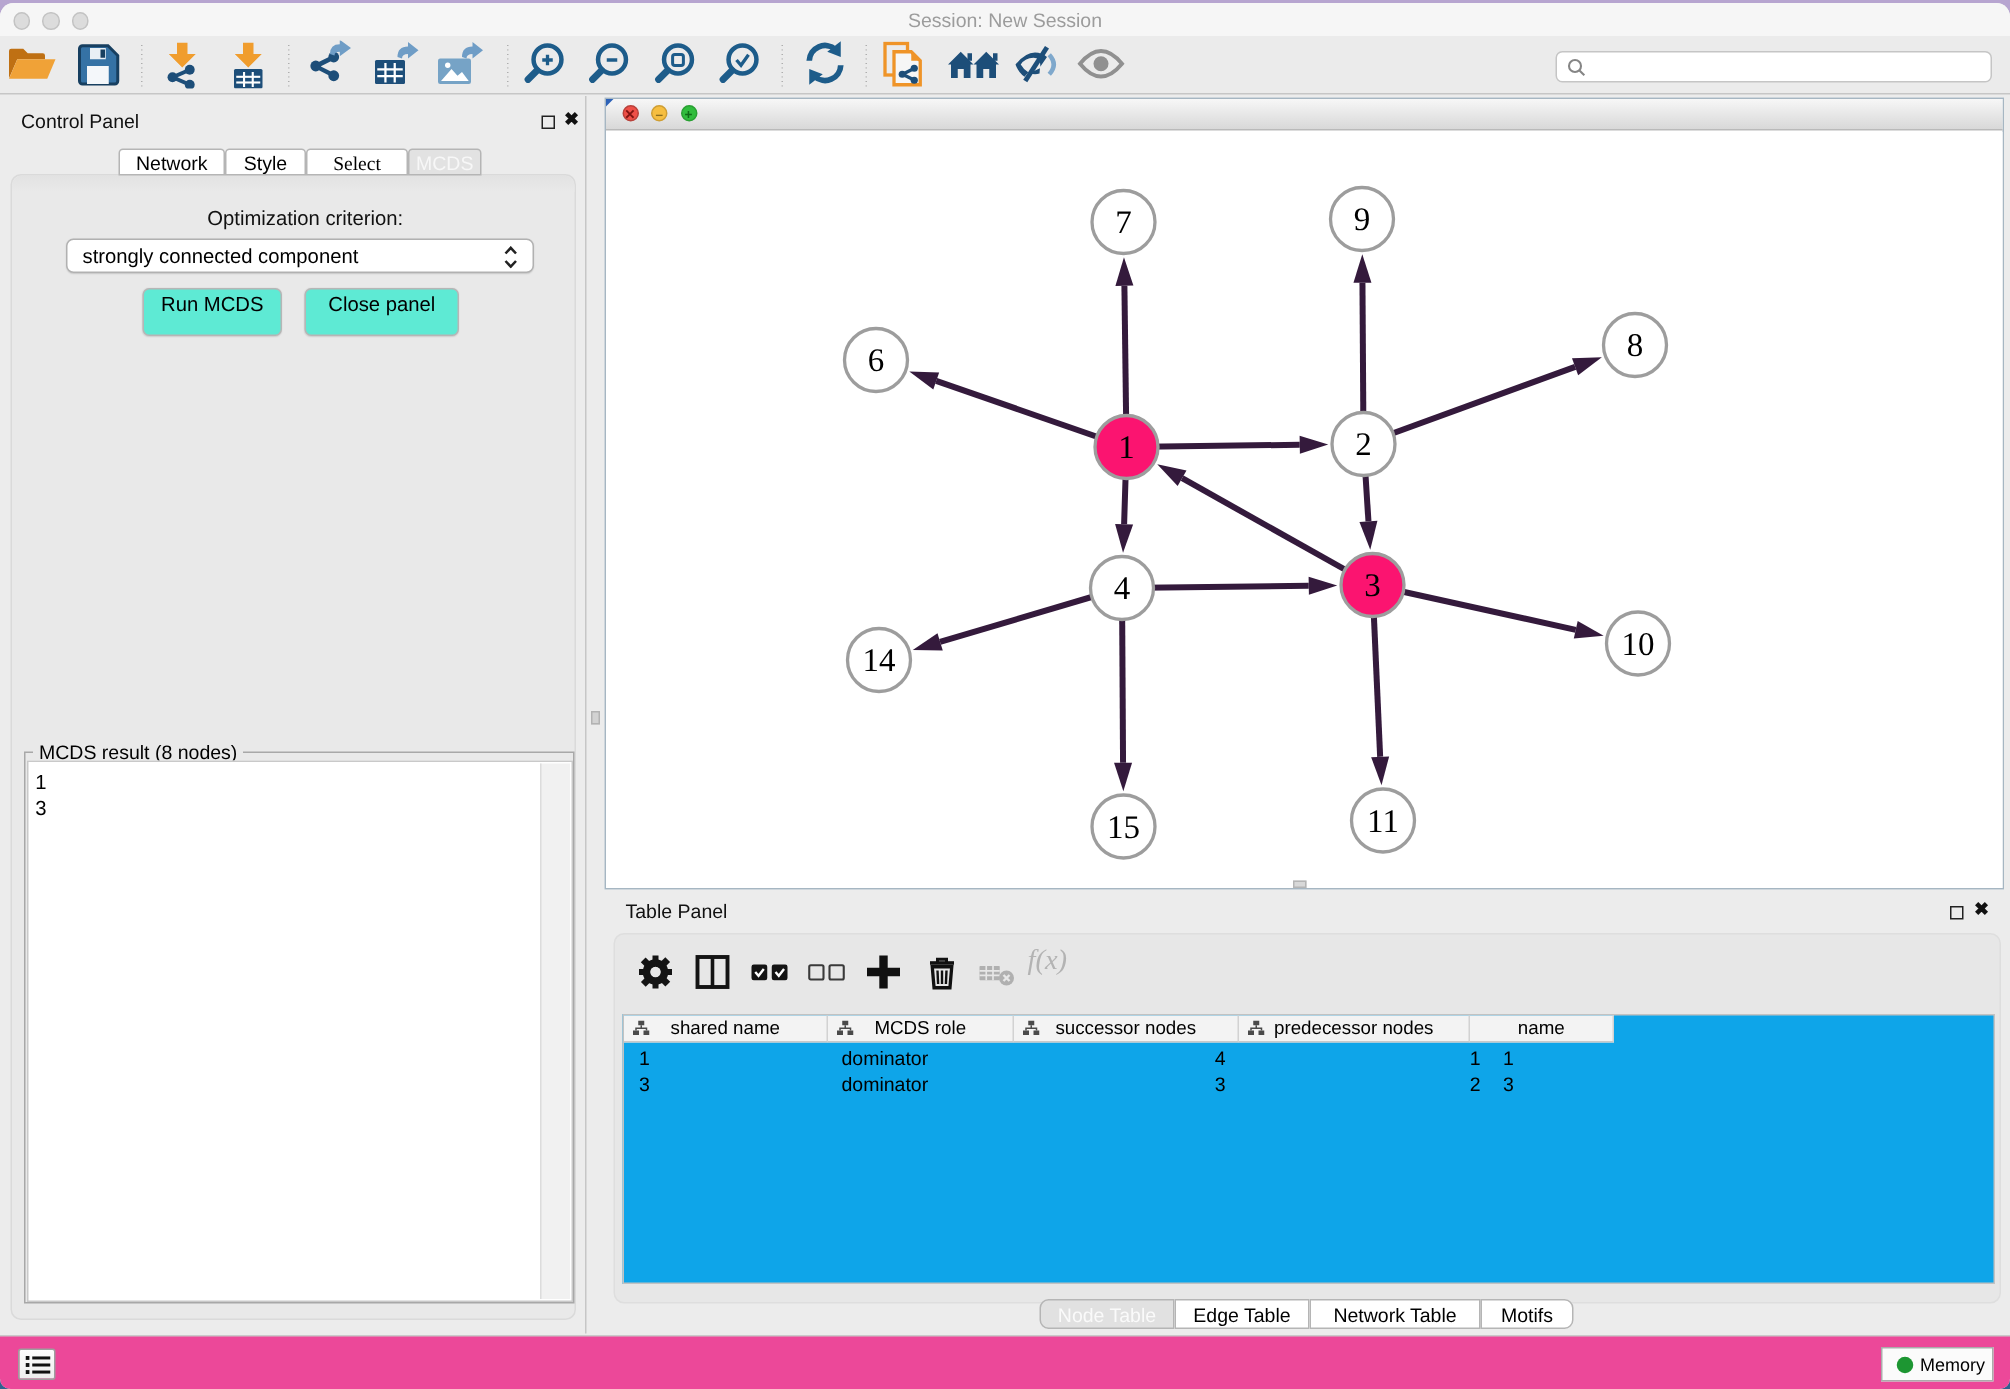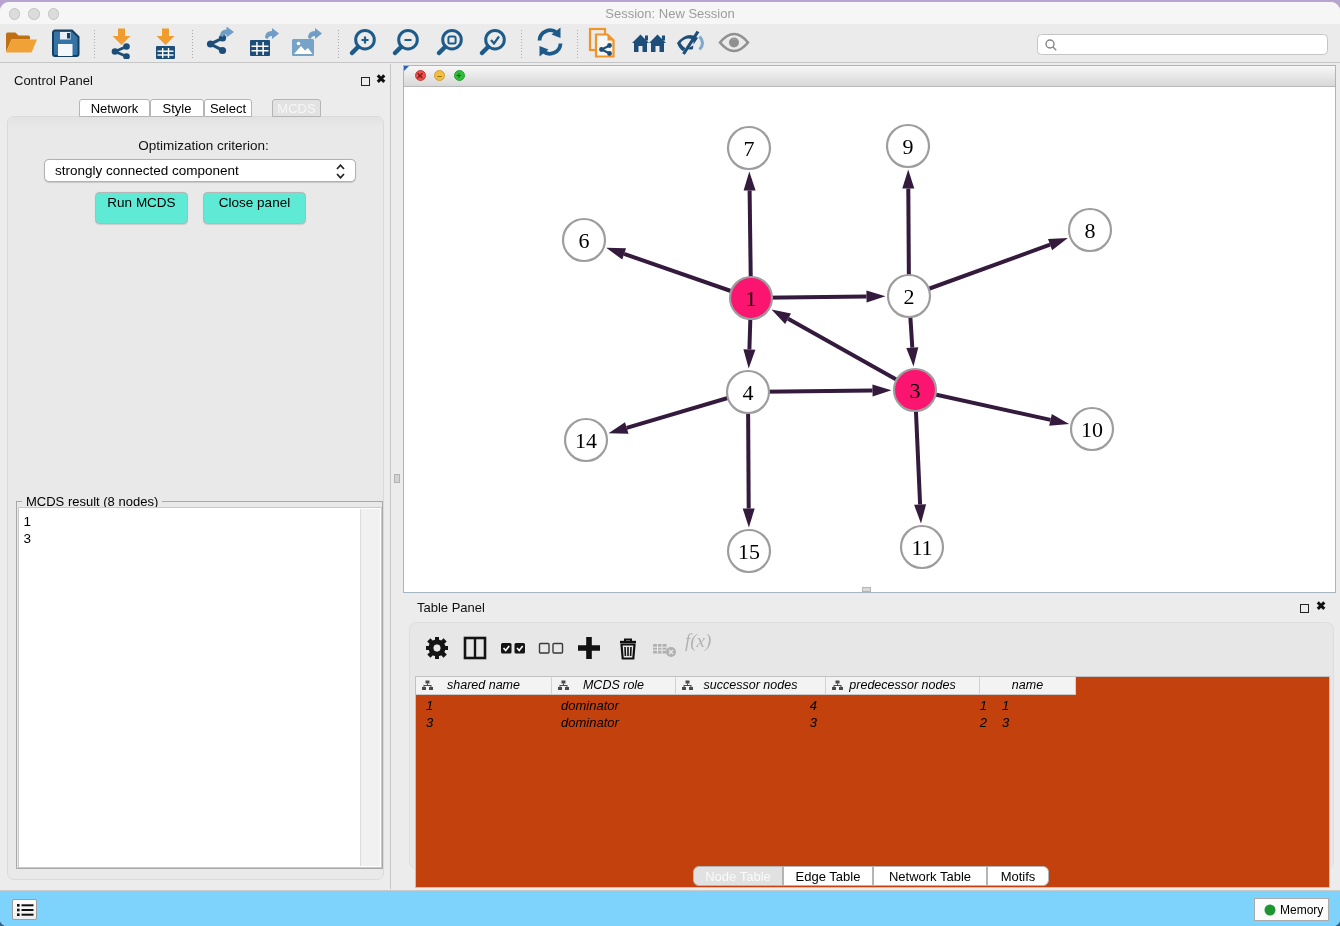--- a/index.html
+++ b/index.html
@@ -30,26 +30,26 @@
 #mcdsscroll { position:absolute; right:1px; top:1px; width:20px; bottom:1px; background:#f1f1f1; border-left:1px solid #dcdcdc; }
 .mline { position:absolute; left:5px; font-size:13.5px; color:#000; }
 #netframe { position:absolute; left:403px; top:1px; width:933px; height:528px; border:1px solid #a6b6c2; background:#fff; }
 #nettitle { position:absolute; left:0; right:0; top:0; height:21px; background:linear-gradient(#f7f7f7,#d8d8d8); border-bottom:1px solid #b9b9b9; }
 .ftl { position:absolute; top:3.5px; width:11px; height:11px; border-radius:50%; font-size:9px; font-weight:bold; text-align:center; line-height:10px; }
 #netname { position:absolute; left:0; right:0; top:3px; text-align:center; font-size:13px; color:#111; }
 #graphwrap { position:absolute; left:0; top:22px; right:0; bottom:0; background:#fff; overflow:hidden; }
 #tablepanel { position:absolute; left:392px; right:0; top:534px; bottom:0; background:#ececec; }
 #tpinner { position:absolute; left:17px; top:24px; right:6px; height:247px; background:#e7e7e7; border:1px solid #dedede; border-radius:7px; }
 .tbicon { position:absolute; top:36px; }
-#ttable { position:absolute; left:23px; top:78px; right:10px; height:212px; background:#c2410c; border:1px solid #c2c2c2;font-style:italic; }
+#ttable { position:absolute; left:23px; top:78px; right:10px; height:180px; background:#0ea5e9; border:1px solid #c2c2c2; }
 .th { position:absolute; top:0; height:18px; background:#f3f3f3; border-right:1px solid #d2d2d2; border-bottom:1px solid #c9c9c9; font-size:12.5px; color:#000; text-align:center; line-height:17px; }
 .th .hicon { position:absolute; left:6px; top:3px; }
 .td { position:absolute; font-size:13px; color:#000; height:17px; line-height:17px; }
 .btab { position:absolute; top:268px; height:20px; background:#fff; border:1px solid #b5b5b5; font-size:13px; text-align:center; line-height:19px; color:#000; }
-#statusbar { position:absolute; left:0; right:0; bottom:0; height:36px; background:#7dd3fc; border-top:1px solid #c9c9c9; }
+#statusbar { position:absolute; left:0; right:0; bottom:0; height:36px; background:#ec4899; border-top:1px solid #c9c9c9; }
 #listbtn { position:absolute; left:12px; top:8px; width:25px; height:21px; background:linear-gradient(#fdfdfd,#eee); border:1px solid #9e9e9e; border-radius:2px; }
 #membtn { position:absolute; right:11px; top:7px; width:75px; height:23px; background:#fbfbfb; border:1px solid #ababab; font-size:12.5px; color:#000; }
 .hicon { display:inline-block; vertical-align:-1px; }
 </style>
 </head>
 <body>
 <div id="win">
 <div id="titlebar">
   <div class="tl" style="left:8.5px;"></div>
   <div class="tl" style="left:28px;"></div>
@@ -186,21 +186,21 @@
 </div>
 </div>
 <div id="main">
 <div id="cpanel">
   <div class="ptitle" style="left:14px;top:9px;">Control Panel</div>
   <div class="wicon" style="left:361px;top:13px;"></div>
   <div class="xicon" style="left:376px;top:8px;">✖</div>
   <div id="tabpanel"></div>
   <div class="tab" style="left:79px;width:71px;">Network</div>
   <div class="tab" style="left:150px;width:54px;">Style</div>
-  <div class="tab" style="left:204px;width:48px;">Select</div>
+  <div class="tab" style="left:204px;width:68px;font-family:Liberation Serif, serif;">Select</div>
   <div class="tab tabsel" style="left:272px;width:49px;">MCDS</div>
   <div id="optlabel">Optimization criterion:</div>
   <div id="combo">strongly connected component
     <svg style="position:absolute;right:9px;top:4px" width="11" height="15" viewBox="0 0 11 15">
       <path d="M2,5 L5.5,1.2 L9,5" fill="none" stroke="#222" stroke-width="1.7"></path>
       <path d="M2,10 L5.5,13.8 L9,10" fill="none" stroke="#222" stroke-width="1.7"></path>
     </svg>
   </div>
   <div class="btn" style="left:95px;width:93px;">Run MCDS</div>
   <div class="btn" style="left:203px;width:103px;">Close panel</div>

